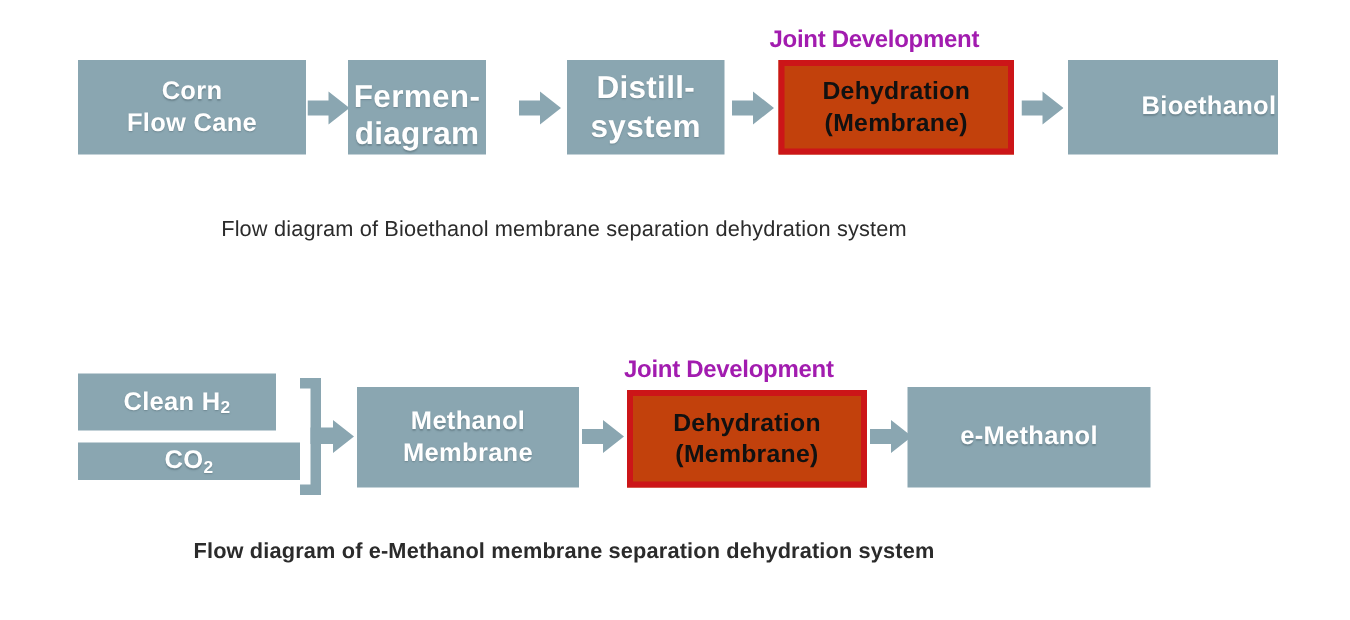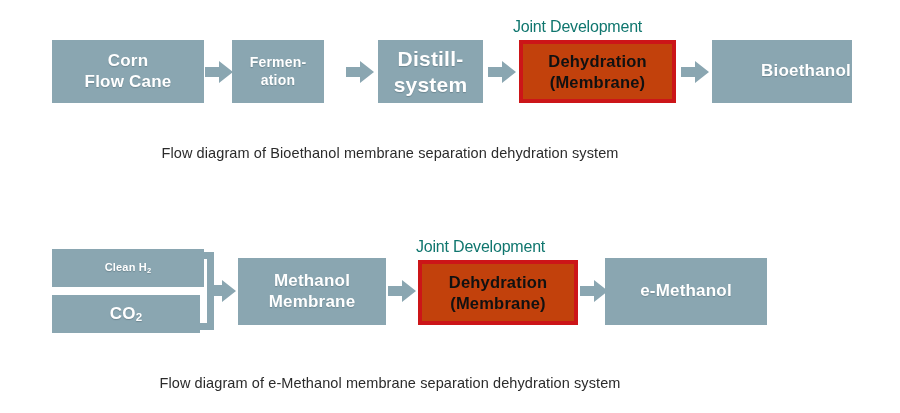--- a/index.html
+++ b/index.html
@@ -43,22 +43,22 @@
   .node.highlight {
     background: #c2410c;
     border: 4px solid #cc1518;
     color: #111111;
     text-shadow: none;
     font-weight: bold;
   }
 
   .jd-label {
     position: absolute;
-    color: #0f766e;
-    font-weight: normal;
+    color: #a21caf;
+    font-weight: bold;
     font-size: 16px;
     white-space: nowrap;
     letter-spacing: -0.2px;
   }
 
   .arrow {
     position: absolute;
     color: #8aa6b1;
   }
   .arrow svg { display: block; }
@@ -71,21 +71,20 @@
   .caption {
     position: absolute;
     left: 0;
     width: 752px;
     text-align: center;
     color: #2b2b2b;
     font-size: 14.5px;
     font-weight: normal;
     letter-spacing: 0.1px;
     white-space: nowrap;
-    padding-left: 14px;
   }
   sub {
     font-size: 0.68em;
     vertical-align: baseline;
     position: relative;
     bottom: -0.22em;
   }
 </style>
 </head>
 <body>
@@ -96,23 +95,23 @@
     <span class="line">Corn</span>
     <span class="line">Flow Cane</span>
   </div>
 
   <div class="arrow" style="left:205px; top:60px; width:28px; height:24px;">
     <svg width="28" height="24" viewBox="0 0 28 24" aria-hidden="true">
       <polygon points="0,7 14,7 14,1 28,12 14,23 14,17 0,17" fill="#8aa6b1"></polygon>
     </svg>
   </div>
 
-  <div class="node" style="left:232px; top:40px; width:92px; height:63px; font-size:14px;">
+  <div class="node" style="left:232px; top:40px; width:92px; height:63px; font-size:21px;justify-content:flex-end;">
     <span class="line">Fermen-</span>
-    <span class="line">ation</span>
+    <span class="line">diagram</span>
   </div>
 
   <div class="arrow" style="left:346px; top:60px; width:28px; height:24px;">
     <svg width="28" height="24" viewBox="0 0 28 24" aria-hidden="true">
       <polygon points="0,7 14,7 14,1 28,12 14,23 14,17 0,17" fill="#8aa6b1"></polygon>
     </svg>
   </div>
 
   <div class="node" style="left:378px; top:40px; width:105px; height:63px; font-size:21px;">
     <span class="line">Distill-</span>
@@ -140,25 +139,25 @@
 
   <div class="node" style="left:712px; top:40px; width:140px; height:63px; font-size:17px;padding-left:48px;">
     <span class="line">Bioethanol</span>
   </div>
 
   <div class="caption" style="top:145px;">Flow diagram of Bioethanol membrane separation dehydration system</div>
 </div>
 
 <div class="diagram" id="diagram-emethanol">
 
-  <div class="node" style="left:52px; top:29px; width:152px; height:38px; font-size:11px;">
+  <div class="node" style="left:52px; top:29px; width:132px; height:38px; font-size:17px;">
     <span class="line">Clean H<sub>2</sub></span>
   </div>
 
-  <div class="node" style="left:52px; top:75px; width:148px; height:38px; font-size:17px;">
+  <div class="node" style="left:52px; top:75px; width:148px; height:25px; font-size:17px;">
     <span class="line">CO<sub>2</sub></span>
   </div>
 
   <div class="bracket" style="left:200px; top:29px; width:22px; height:84px;">
     <svg width="22" height="84" viewBox="0 0 22 84" aria-hidden="true">
       <path d="M0,3 L14,3 L14,81 L0,81 L0,74 L7,74 L7,10 L0,10 Z" fill="#8aa6b1"></path>
       <rect x="7" y="36" width="15" height="11" fill="#8aa6b1"></rect>
     </svg>
   </div>
 
@@ -189,14 +188,14 @@
   <div class="arrow" style="left:580px; top:59px; width:28px; height:24px;">
     <svg width="28" height="24" viewBox="0 0 28 24" aria-hidden="true">
       <polygon points="0,7 14,7 14,1 28,12 14,23 14,17 0,17" fill="#8aa6b1"></polygon>
     </svg>
   </div>
 
   <div class="node" style="left:605px; top:38px; width:162px; height:67px; font-size:17px;">
     <span class="line">e-Methanol</span>
   </div>
 
-  <div class="caption" style="top:155px;">Flow diagram of e-Methanol membrane separation dehydration system</div>
+  <div class="caption" style="top:140px;font-weight:bold;">Flow diagram of e-Methanol membrane separation dehydration system</div>
 </div>
 
 </body></html>

